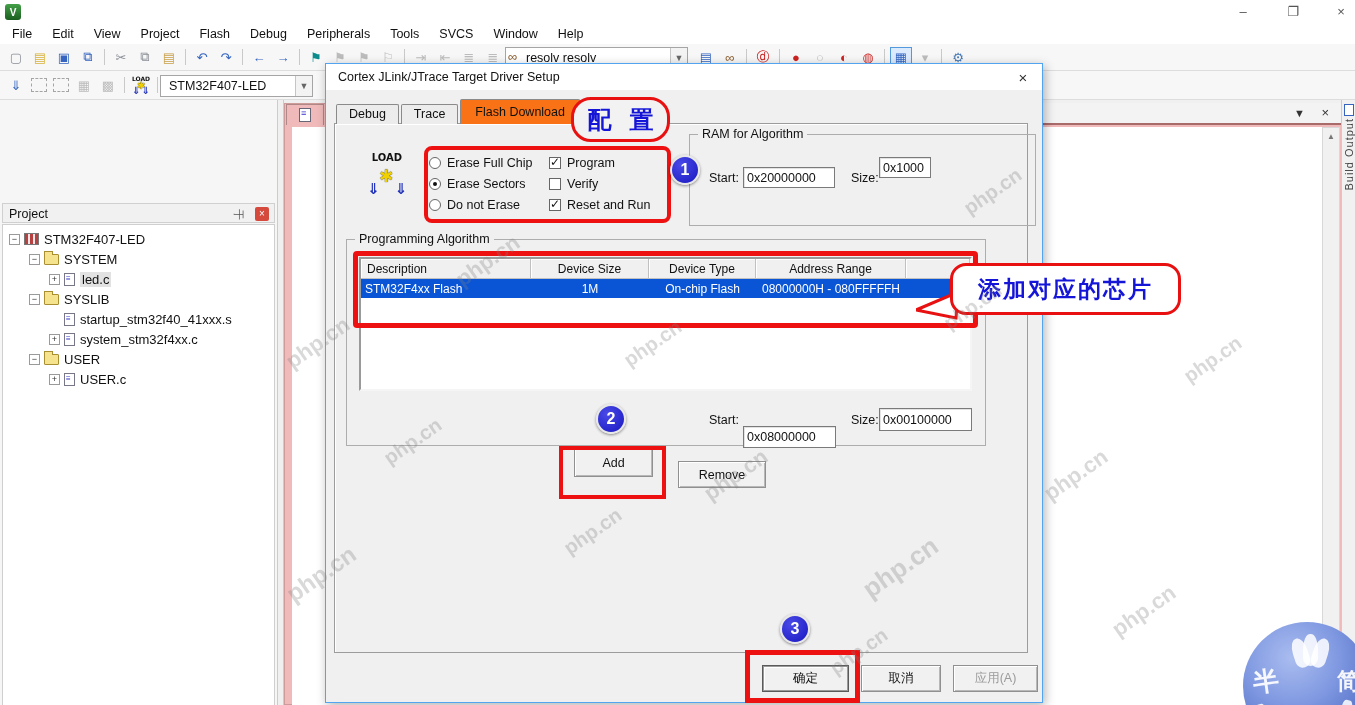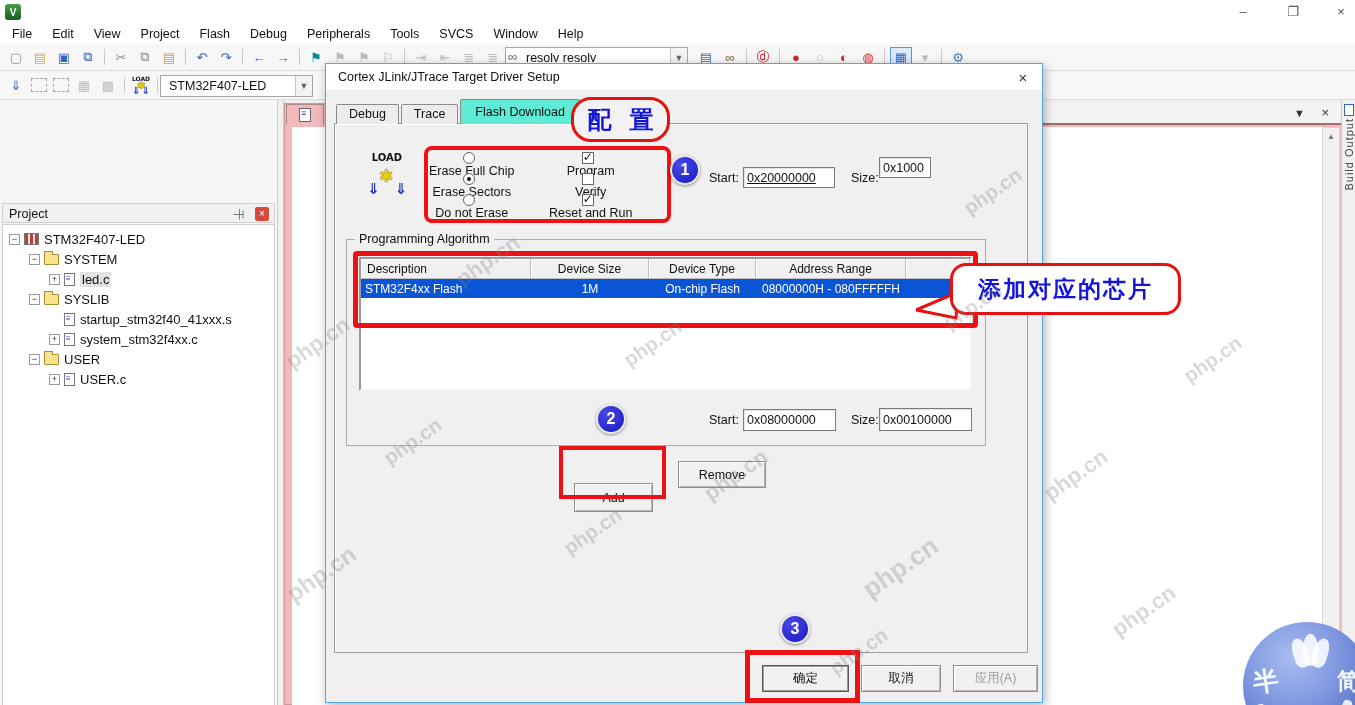--- a/index.html
+++ b/index.html
@@ -77,65 +77,65 @@
   .tree-label.selected { background:#e2e2e2; padding:0 2px; }
 
   
   .dialog { position:absolute; left:325px; top:63px; width:718px; height:640px; background:#f0f0f0;
     border:1px solid #52a4f0; box-shadow:2px 3px 10px rgba(0,0,0,.3); z-index:40; }
   .dlg-title { position:absolute; left:0; top:0; width:100%; height:26px; background:#fff; }
   .dlg-title-text { position:absolute; left:12px; top:6px; font-size:12.5px; color:#111; }
   .dlg-close { position:absolute; right:8px; top:4px; width:22px; height:19px; display:flex; align-items:center; justify-content:center; font-size:15px; color:#333; }
   .dlg-tabs { position:absolute; left:10px; top:36px; height:24px; display:flex; align-items:flex-end; z-index:3; }
   .tab { padding:2px 12px 3px; border:1px solid #8a8a8a; border-bottom:none; background:#ececec; font-size:12.5px; margin-right:2px; border-radius:2px 2px 0 0; }
-  .tab.active { padding:5px 14px 5px; background:#5eead4; position:relative; }
+  .tab.active { padding:5px 14px 5px; background:#f97316; position:relative; }
   .page-frame { position:absolute; left:8px; top:59px; width:694px; height:530px; border:1px solid #9c9c9c; box-shadow:inset 1px 1px 0 #fff; background:#f0f0f0; }
 
   .group { position:absolute; border:1px solid #adadad; }
   .legend { position:absolute; top:-8px; left:8px; background:#f0f0f0; padding:0 4px; font-size:12.5px; color:#111; white-space:nowrap; }
   #grp-df  { left:20px; top:70px; width:330px; height:92px; }
   #grp-ram { left:363px; top:70px; width:347px; height:92px; }
   #grp-prog{ left:20px; top:175px; width:640px; height:207px; }
 
   .load-big { position:absolute; left:38px; top:86px; width:46px; height:48px; }
   .load-big .lt { position:absolute; left:0; top:2px; width:100%; text-align:center; font:bold 10px "DejaVu Sans",sans-serif; letter-spacing:0; }
   .load-big .ls { position:absolute; left:15px; top:16px; color:#f0d000; font-size:17px; text-shadow:0 0 1px #000; }
   .load-big .la1,.load-big .la2 { position:absolute; bottom:0; color:#2233bb; font-size:15px; font-weight:bold; }
   .load-big .la1{ left:3px; } .load-big .la2{ right:3px; }
 
   #radio-col { position:absolute; left:103px; top:88px; }
   #check-col { position:absolute; left:223px; top:88px; }
-  .opt-row { height:21px; display:flex; align-items:center; font-size:12.5px; white-space:nowrap;flex-direction:column; }
+  .opt-row { height:21px; display:flex; align-items:center; font-size:12.5px; white-space:nowrap; }
   .radio { width:12px; height:12px; border-radius:50%; border:1px solid #666; background:#fff; margin-right:6px; position:relative; flex:none; }
   .radio.on::after { content:""; position:absolute; left:3px; top:3px; width:4px; height:4px; background:#111; border-radius:50%; }
   .cb { width:12px; height:12px; border:1px solid #666; background:#fff; margin-right:6px; position:relative; flex:none; }
   .cb.on::after { content:"✓"; position:absolute; left:0px; top:-3px; font-size:12px; font-weight:bold; color:#111; }
 
   .lbl { position:absolute; font-size:12.5px; white-space:nowrap; }
   .edit { position:absolute; border:1px solid #7a7a7a; background:#fff; font-family:"Liberation Sans","DejaVu Sans",sans-serif;
     font-size:12.5px; padding:0 3px; box-shadow:inset 1px 1px 0 #e3e3e3; color:#111; }
-  #ram-start-lbl{ left:383px; top:107px; } #ram-start{ left:417px; top:103px; width:92px; height:21px;text-decoration:underline; }
+  #ram-start-lbl{ left:383px; top:107px; } #ram-start{ left:417px; top:103px; width:92px; height:21px; }
   #ram-size-lbl { left:525px; top:107px; } #ram-size { left:553px; top:93px; width:52px; height:21px; }
-  #flash-start-lbl{ left:383px; top:349px; } #flash-start{ left:417px; top:345px; width:93px; height:22px; }
+  #flash-start-lbl{ left:383px; top:349px; } #flash-start{ left:417px; top:362px; width:93px; height:22px; }
   #flash-size-lbl { left:525px; top:349px; } #flash-size { left:553px; top:344px; width:93px; height:23px; }
 
   #tbl { position:absolute; left:33px; top:193px; width:613px; height:134px; background:#fff;
     border:2px solid; border-color:#9a9a9a #f5f5f5 #f5f5f5 #9a9a9a; }
   .thead { display:flex; height:20px; }
   .th { background:#f0f0f0; border-right:1px solid #c0c0c0; border-bottom:1px solid #c0c0c0;
     box-shadow:inset 1px 1px 0 #fff; font-size:12px; display:flex; align-items:center; justify-content:center; flex:none; }
   .th:first-child { justify-content:flex-start; padding-left:6px; }
   .trow { display:flex; height:19px; background:#0a55d6; color:#fff; font-size:12px; }
   .td { display:flex; align-items:center; justify-content:center; flex:none; white-space:nowrap; overflow:hidden; }
   .td:first-child { justify-content:flex-start; padding-left:4px; }
 
   .btn { position:absolute; background:#f1f1f1; border:1px solid #909090;
     box-shadow:inset 1px 1px 0 #fff, inset -1px -1px 0 #b8b8b8; font-size:12.5px;
     display:flex; align-items:center; justify-content:center; color:#111; }
-  #btn-add   { left:248px; top:419px; width:79px; height:29px; }
+  #btn-add   { left:248px; top:384px; width:79px; height:29px; }
   #btn-remove{ left:352px; top:397px; width:88px; height:27px; }
   #btn-ok    { left:436px; top:601px; width:87px; height:27px; border:1px solid #5a5a5a; box-shadow:inset 0 0 0 1px #9a9a9a, inset 2px 2px 0 #fff; }
   #btn-cancel{ left:535px; top:601px; width:80px; height:27px; }
   #btn-apply { left:627px; top:601px; width:85px; height:27px; color:#9b9b9b; }
 
   
   .ann { position:absolute; z-index:60; }
   #ann-config { left:571px; top:97px; width:99px; height:45px; border:3px solid #e81010; border-radius:20px;
     background:#f2f2f2; display:flex; align-items:center; justify-content:center;
     color:#1515d8; font-weight:bold; font-size:24px; letter-spacing:6px; padding-left:6px;
@@ -366,20 +366,23 @@
       <div class="opt-row">
         <span class="cb"></span>
         <span>Verify</span>
       </div>
       <div class="opt-row">
         <span class="cb on"></span>
         <span>Reset and Run</span>
       </div>
     </div>
 
+  <div class="group" id="grp-ram">
+    <span class="legend">RAM for Algorithm</span>
+  </div>
   <span class="lbl" id="ram-start-lbl">Start:</span>
   <input class="edit" id="ram-start" readonly="" value="0x20000000" style="">
   <span class="lbl" id="ram-size-lbl">Size:</span>
   <input class="edit" id="ram-size" readonly="" value="0x1000" style="">
 
   <div class="group" id="grp-prog">
     <span class="legend">Programming Algorithm</span>
   </div>
   <div id="tbl">
       <div class="thead">

